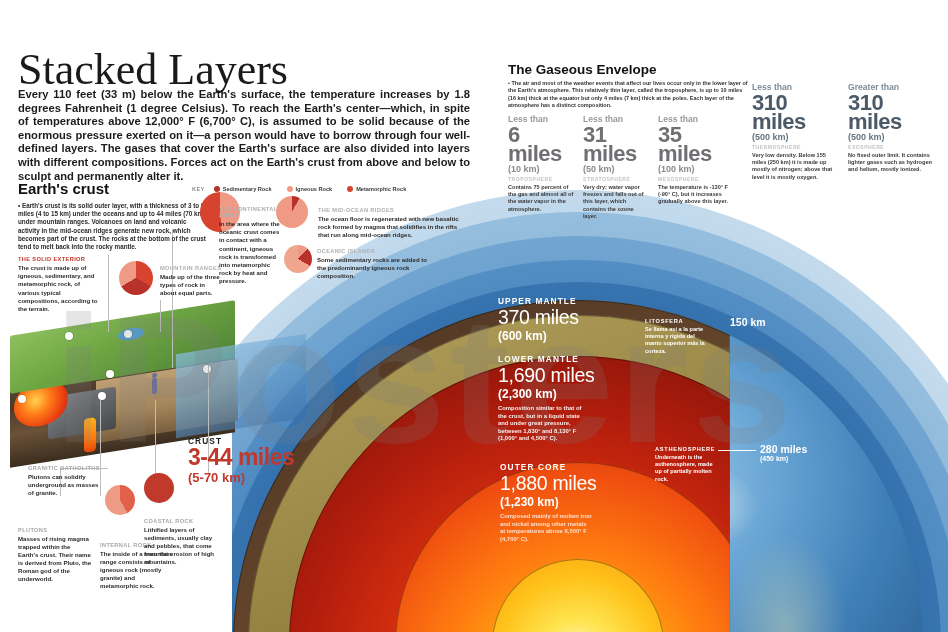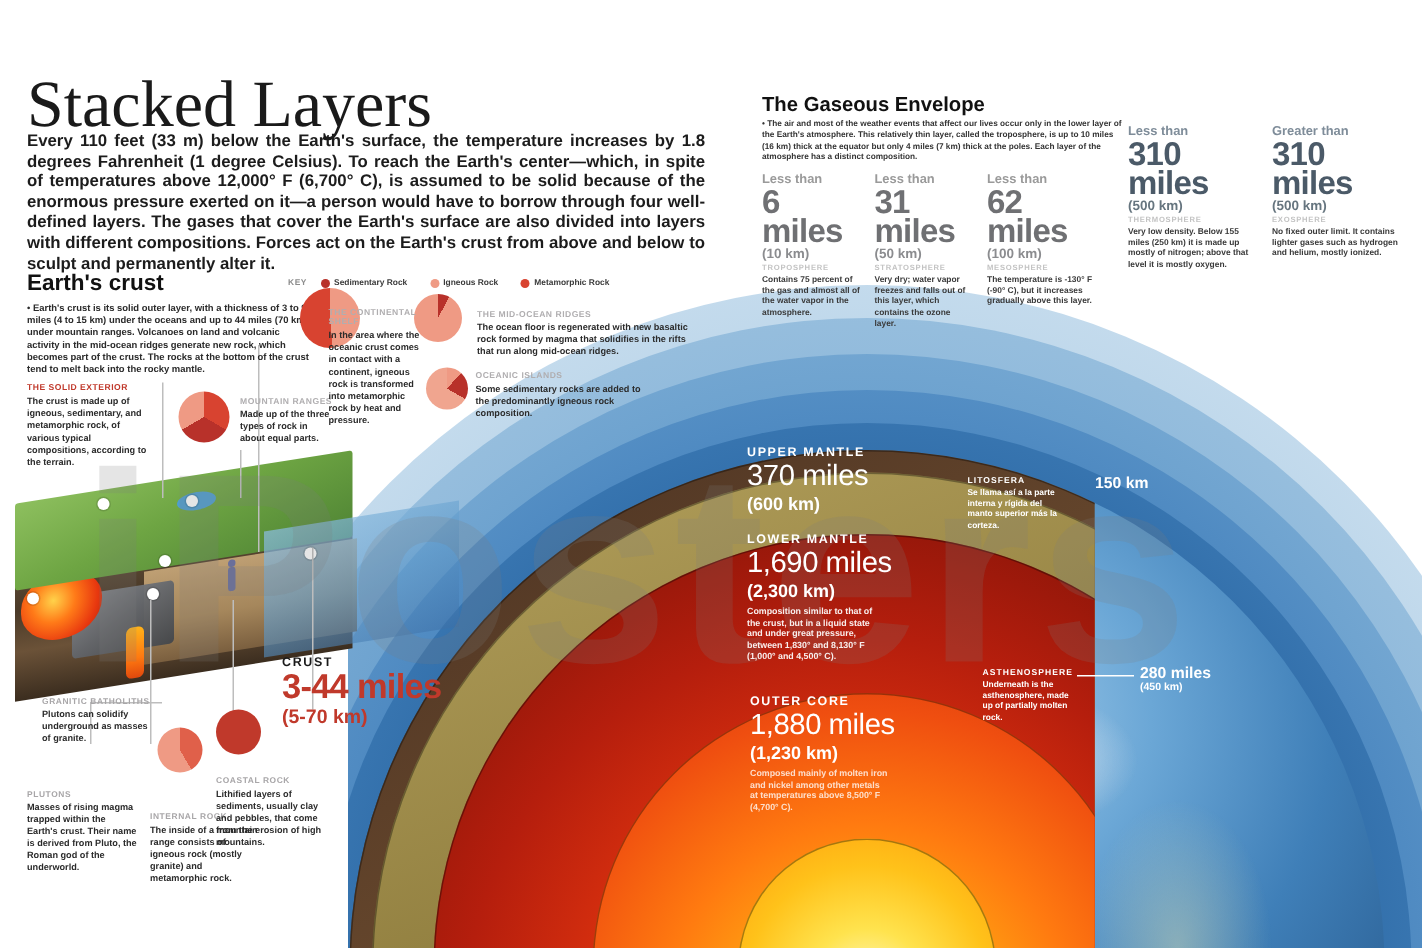--- a/index.html
+++ b/index.html
@@ -351,21 +351,21 @@
   <div class="gas-col" style="left:583px;top:114px;width:66px;">
     <div class="gas-less">Less than</div>
     <div class="gas-big">31 miles</div>
     <div class="gas-km">(50 km)</div>
     <div class="gas-name">STRATOSPHERE</div>
     <div class="gas-desc">Very dry; water vapor freezes and falls out of this layer, which contains the ozone layer.</div>
   </div>
 
   <div class="gas-col" style="left:658px;top:114px;width:70px;">
     <div class="gas-less">Less than</div>
-    <div class="gas-big">62 miles</div>
+    <div class="gas-big">35 miles</div>
     <div class="gas-km">(100 km)</div>
     <div class="gas-name">MESOSPHERE</div>
     <div class="gas-desc">The temperature is -130° F (-90° C), but it increases gradually above this layer.</div>
   </div>
 
   <div class="gas-col" style="left:752px;top:82px;width:82px;">
     <div class="gas-less dark">Less than</div>
     <div class="gas-big dark">310 miles</div>
     <div class="gas-km dark">(500 km)</div>
     <div class="gas-name">THERMOSPHERE</div>

